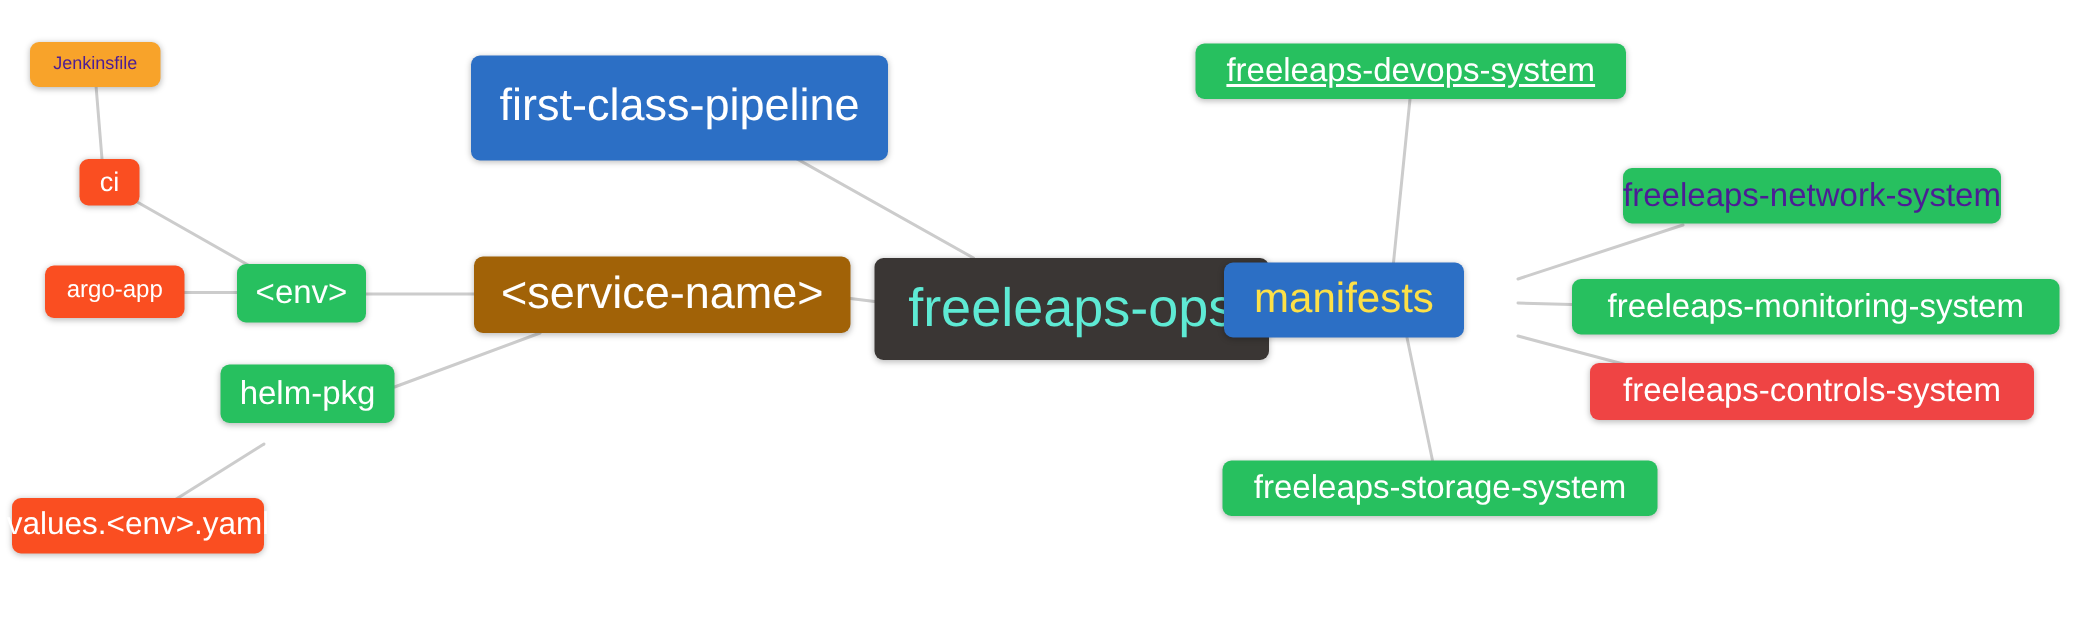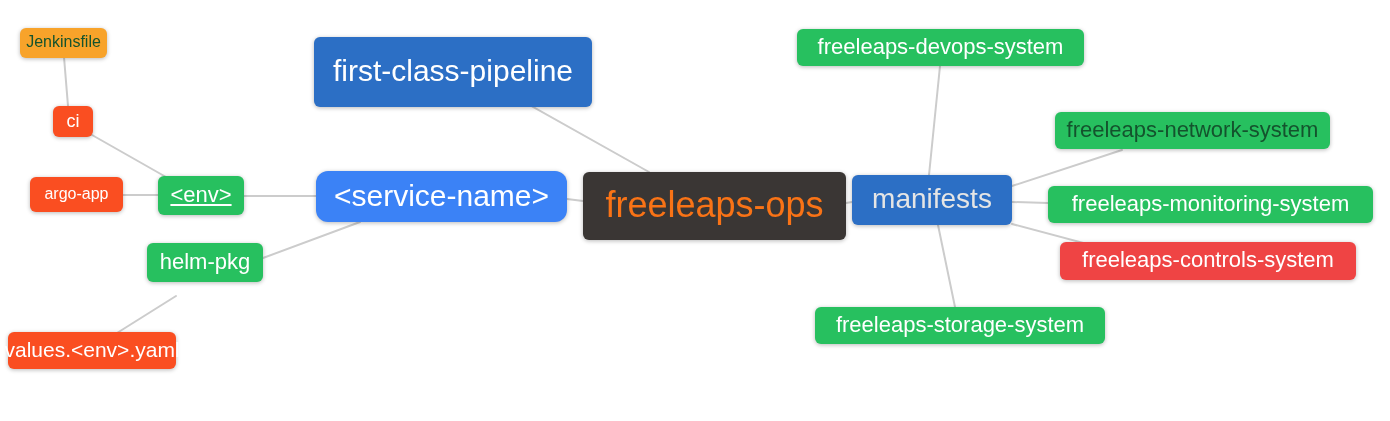--- a/index.html
+++ b/index.html
@@ -50,28 +50,28 @@
       <line x1="176" y1="296" x2="117" y2="333" stroke="#cccccc" stroke-width="2" stroke-linecap="round"></line>
       <line x1="567" y1="199" x2="583" y2="201" stroke="#cccccc" stroke-width="2" stroke-linecap="round"></line>
       <line x1="503" y1="90" x2="649" y2="172" stroke="#cccccc" stroke-width="2" stroke-linecap="round"></line>
       <line x1="846" y1="203" x2="852" y2="202" stroke="#cccccc" stroke-width="2" stroke-linecap="round"></line>
       <line x1="940" y1="66" x2="929" y2="175" stroke="#cccccc" stroke-width="2" stroke-linecap="round"></line>
       <line x1="1012" y1="186" x2="1122" y2="150" stroke="#cccccc" stroke-width="2" stroke-linecap="round"></line>
       <line x1="1012" y1="202" x2="1048" y2="203" stroke="#cccccc" stroke-width="2" stroke-linecap="round"></line>
       <line x1="1012" y1="224" x2="1136" y2="257" stroke="#cccccc" stroke-width="2" stroke-linecap="round"></line>
       <line x1="938" y1="225" x2="955" y2="307" stroke="#cccccc" stroke-width="2" stroke-linecap="round"></line>
     </svg>
-<div class="node" style="left: 20px; top: 28px; width: 87px; height: 30px; background: rgb(248, 163, 42); font-size: 16px; color: #14532d;">Jenkinsfile</div>
+<div class="node" style="left: 20px; top: 28px; width: 87px; height: 30px; background: rgb(248, 163, 42); font-size: 12px; color: #4c1d95;">Jenkinsfile</div>
     <div class="node" style="left: 53px; top: 106px; width: 40px; height: 31px; background: rgb(250, 78, 33); font-size: 18px; color: rgb(255, 255, 255);">ci</div>
     <div class="node" style="left: 30px; top: 177px; width: 93px; height: 35px; background: rgb(250, 78, 33); font-size: 16px; color: rgb(255, 255, 255);">argo-app</div>
-    <div class="node" style="left: 158px; top: 176px; width: 86px; height: 39px; background: rgb(39, 192, 95); font-size: 22px; color: rgb(255, 255, 255); text-decoration: underline;">&lt;env&gt;</div>
+    <div class="node" style="left: 158px; top: 176px; width: 86px; height: 39px; background: rgb(39, 192, 95); font-size: 22px; color: rgb(255, 255, 255);">&lt;env&gt;</div>
     <div class="node" style="left: 314px; top: 37px; width: 278px; height: 70px; background: rgb(44, 111, 197); font-size: 30px; color: rgb(255, 255, 255);">first-class-pipeline</div>
-    <div class="node" style="left: 316px; top: 171px; width: 251px; height: 51px; background: #3b82f6; font-size: 30px; color: rgb(255, 255, 255); border-radius: 12px;">&lt;service-name&gt;</div>
+    <div class="node" style="left: 316px; top: 171px; width: 251px; height: 51px; background: #a16207; font-size: 30px; color: rgb(255, 255, 255);">&lt;service-name&gt;</div>
     <div class="node" style="left: 147px; top: 243px; width: 116px; height: 39px; background: rgb(39, 192, 95); font-size: 22px; color: rgb(255, 255, 255);">helm-pkg</div>
     <div class="node" style="left: 8px; top: 332px; width: 168px; height: 37px; background: rgb(250, 78, 33); font-size: 21px; color: rgb(255, 255, 255);">values.&lt;env&gt;.yaml</div>
-    <div class="node" style="left: 583px; top: 172px; width: 263px; height: 68px; background: rgb(58, 54, 52); font-size: 36px; color: #f97316;">freeleaps-ops</div>
-    <div class="node" style="left: 852px; top: 175px; width: 160px; height: 50px; background: rgb(44, 111, 197); font-size: 28px; color: #e5e5e5;">manifests</div>
-    <div class="node" style="left: 797px; top: 29px; width: 287px; height: 37px; background: rgb(39, 192, 95); font-size: 22px; color: rgb(255, 255, 255);">freeleaps-devops-system</div>
-    <div class="node" style="left: 1055px; top: 112px; width: 275px; height: 37px; background: rgb(39, 192, 95); font-size: 22px; color: #14532d;">freeleaps-network-system</div>
+    <div class="node" style="left: 583px; top: 172px; width: 263px; height: 68px; background: rgb(58, 54, 52); font-size: 36px; color: #5eead4;">freeleaps-ops</div>
+    <div class="node" style="left: 816px; top: 175px; width: 160px; height: 50px; background: rgb(44, 111, 197); font-size: 28px; color: #fde047;">manifests</div>
+    <div class="node" style="left: 797px; top: 29px; width: 287px; height: 37px; background: rgb(39, 192, 95); font-size: 22px; color: rgb(255, 255, 255); text-decoration: underline;">freeleaps-devops-system</div>
+    <div class="node" style="left: 1082px; top: 112px; width: 252px; height: 37px; background: rgb(39, 192, 95); font-size: 22px; color: #4c1d95;">freeleaps-network-system</div>
     <div class="node" style="left: 1048px; top: 186px; width: 325px; height: 37px; background: rgb(39, 192, 95); font-size: 22px; color: rgb(255, 255, 255);">freeleaps-monitoring-system</div>
     <div class="node" style="left: 1060px; top: 242px; width: 296px; height: 38px; background: #ef4444; font-size: 22px; color: rgb(255, 255, 255); text-align: center;">freeleaps-controls-system</div>
     <div class="node" style="left: 815px; top: 307px; width: 290px; height: 37px; background: rgb(39, 192, 95); font-size: 22px; color: rgb(255, 255, 255);">freeleaps-storage-system</div>
   </div>
 
 </body></html>

